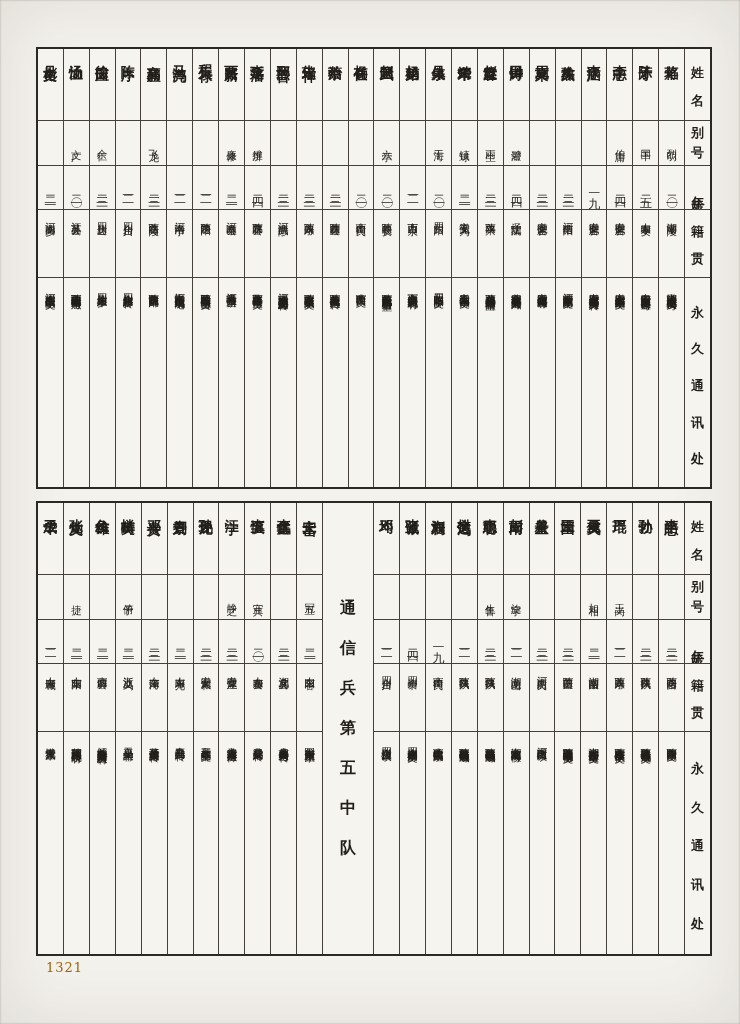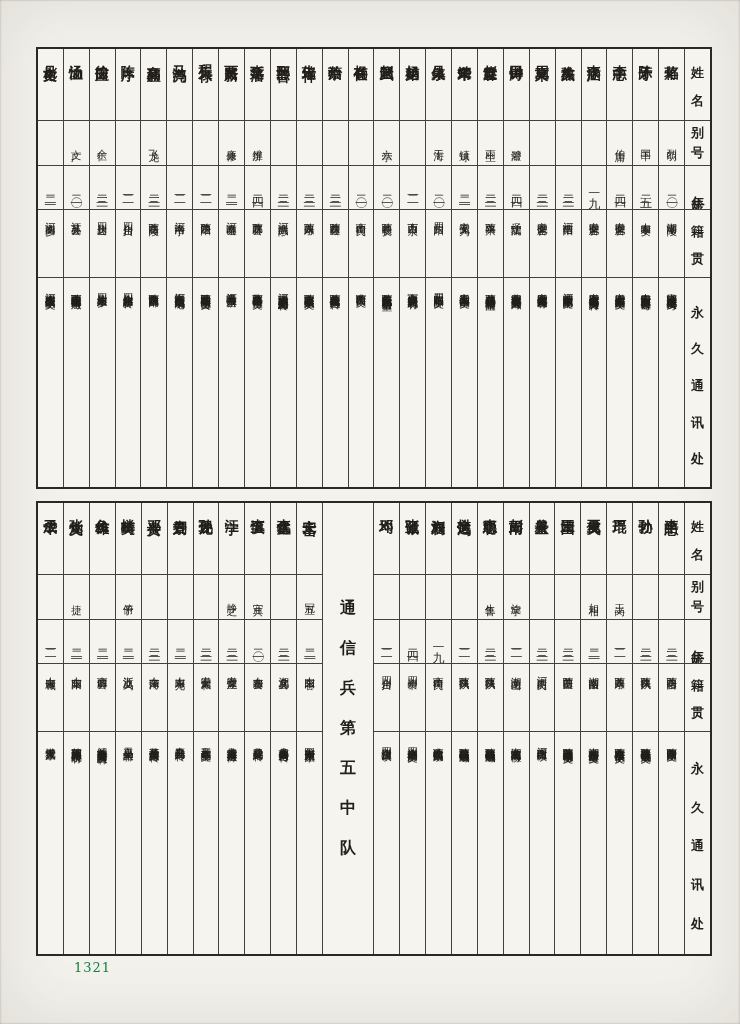--- a/index.html
+++ b/index.html
@@ -47,23 +47,22 @@
   .spread{
     display:flex;flex-direction:column;justify-content:space-evenly;
     align-items:center;height:100%;width:100%;
   }
   .h-label{font-size:13px;font-weight:700;}
   .h-age{letter-spacing:2px;align-self:center;}
   .h-address{font-size:13px;}
   .unit-title{font-size:16px;font-weight:700;}
   .page-number{
     position:absolute;left:46px;top:960px;
-    font-size:13px;letter-spacing:1px;color:#15803d;
+    font-size:13px;letter-spacing:1px;color:#a16207;
     font-family:"DejaVu Serif","Liberation Serif",serif;
-    margin-left:28px;
   }
 </style>
 </head>
 <body>
 
 <div class="paper">
 
   <div class="roster top">
     <div class="col header-col">
       <div class="cell name-cell">

